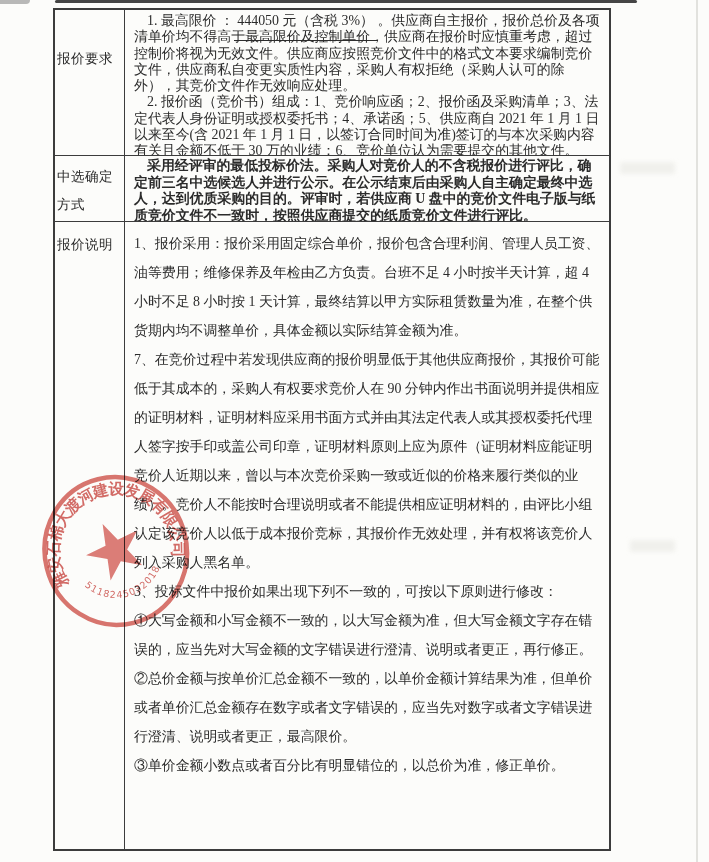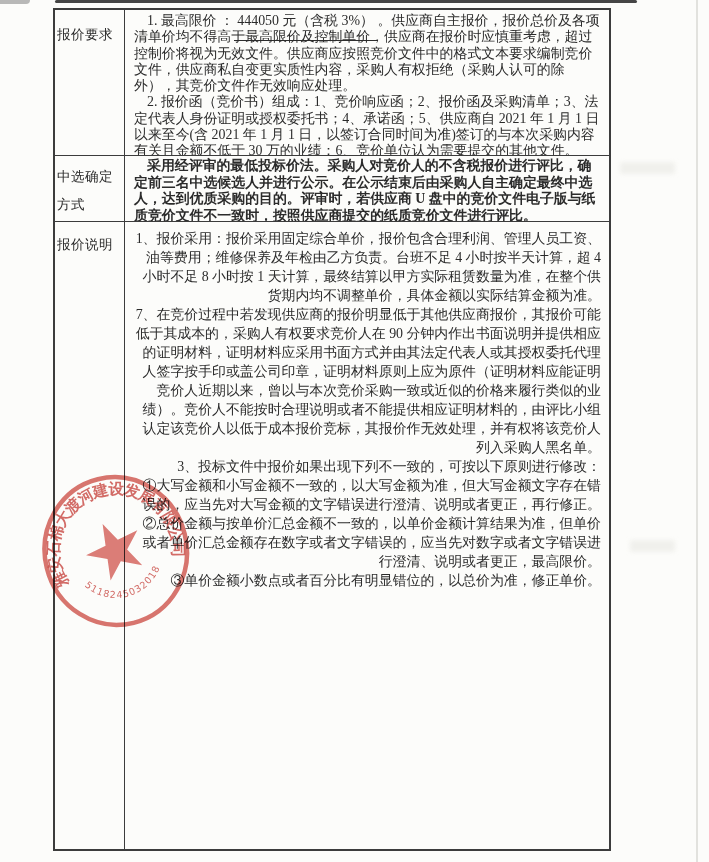--- a/index.html
+++ b/index.html
@@ -36,27 +36,27 @@
   .label-cell {
     border-right:1px solid #3c3c3c;
     font-size:13.5px;
     word-break:break-all;
     padding:0 0 0 2px;
     letter-spacing:.5px;
   }
   .label-cell .label-text { display:block; }
   .row1 { border-bottom:1px solid #3c3c3c; }
   .row2 { border-bottom:1px solid #3c3c3c; }
-  .label-row1 { padding-top:16px; line-height:18px; }
+  .label-row1 { padding-top:40px; line-height:18px; }
   .label-row2 { padding-top:7px;  line-height:28px; }
   .label-row3 { padding-top:14px; line-height:18px; }
   .content-cell { padding:3px 8px 0 9px; font-size:13.9px; }
   .content-row1 { line-height:16.25px; }
   .content-row2 { line-height:16.5px; padding-top:2px;font-weight:bold; }
-  .content-row3 { line-height:19px; padding-top:7px;text-align:right; }
+  .content-row3 { line-height:29px; padding-top:7px; }
   .indent { text-indent:13px; }
   .content-row3 p { margin:0; }
   .uline {
     border-bottom:1.5px solid #2e2e2e;
     padding-bottom:12px;
     white-space:pre;
   }
   .seal {
     position:absolute; left:38px; top:471px; width:156px; height:162px;
     transform:rotate(-14deg);

